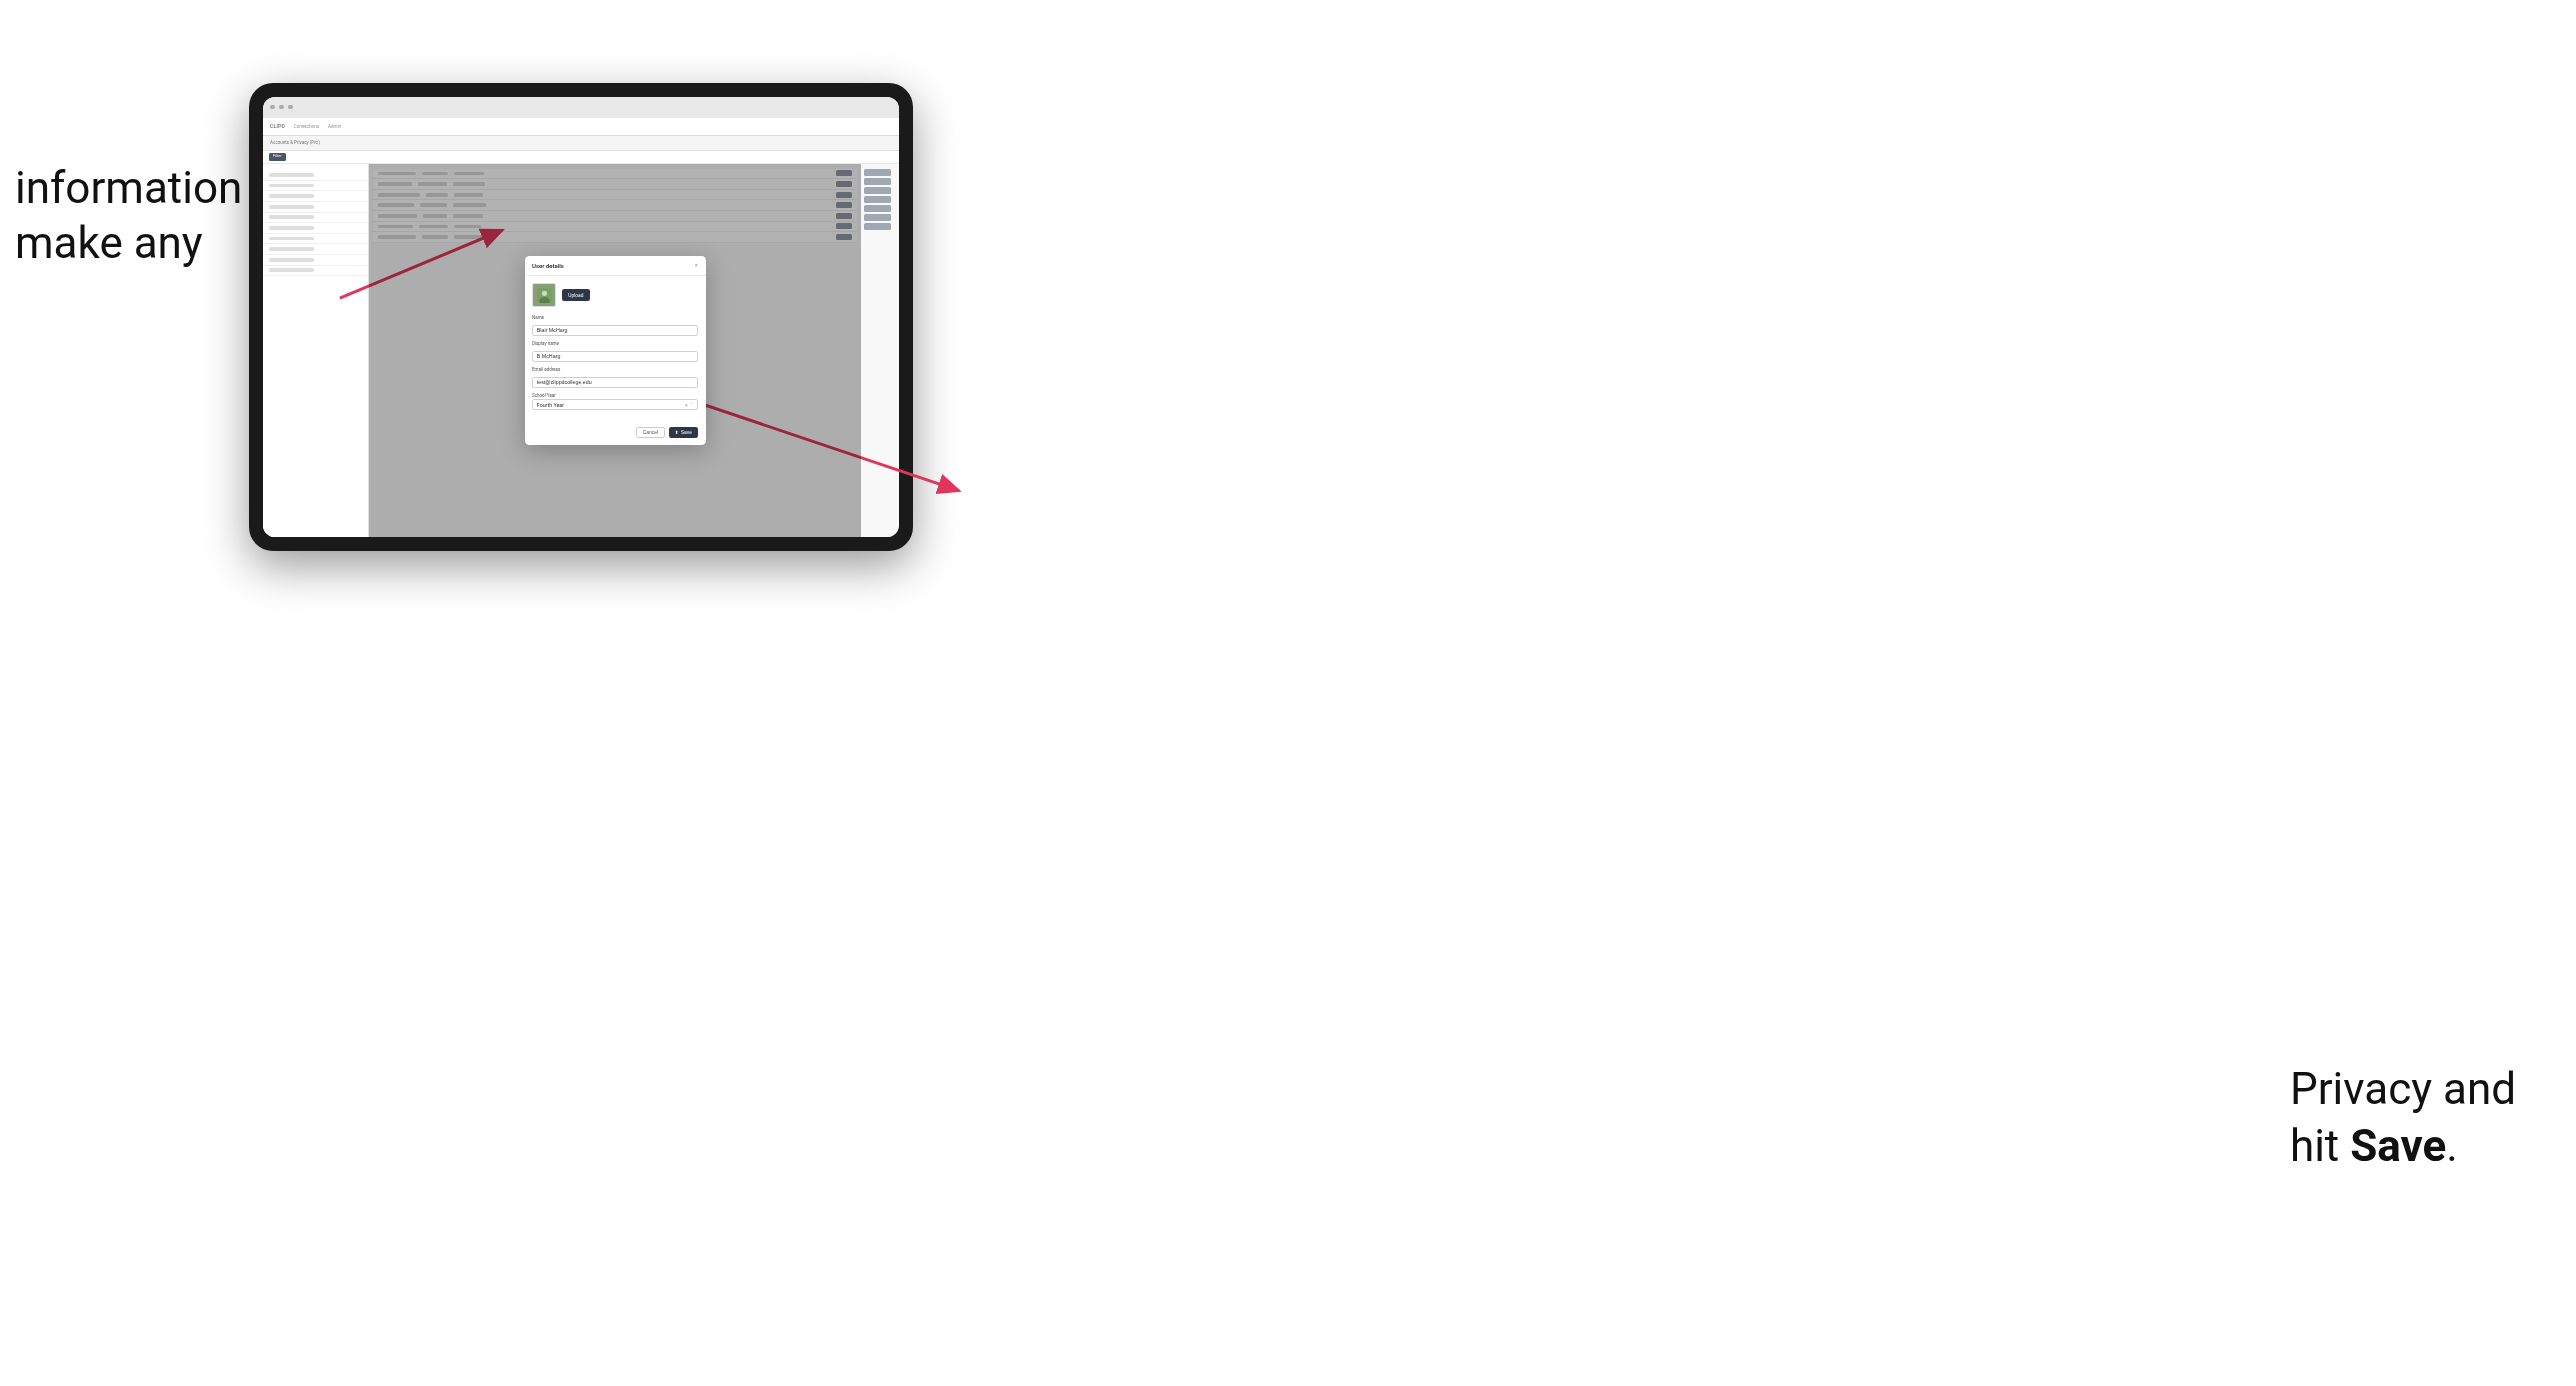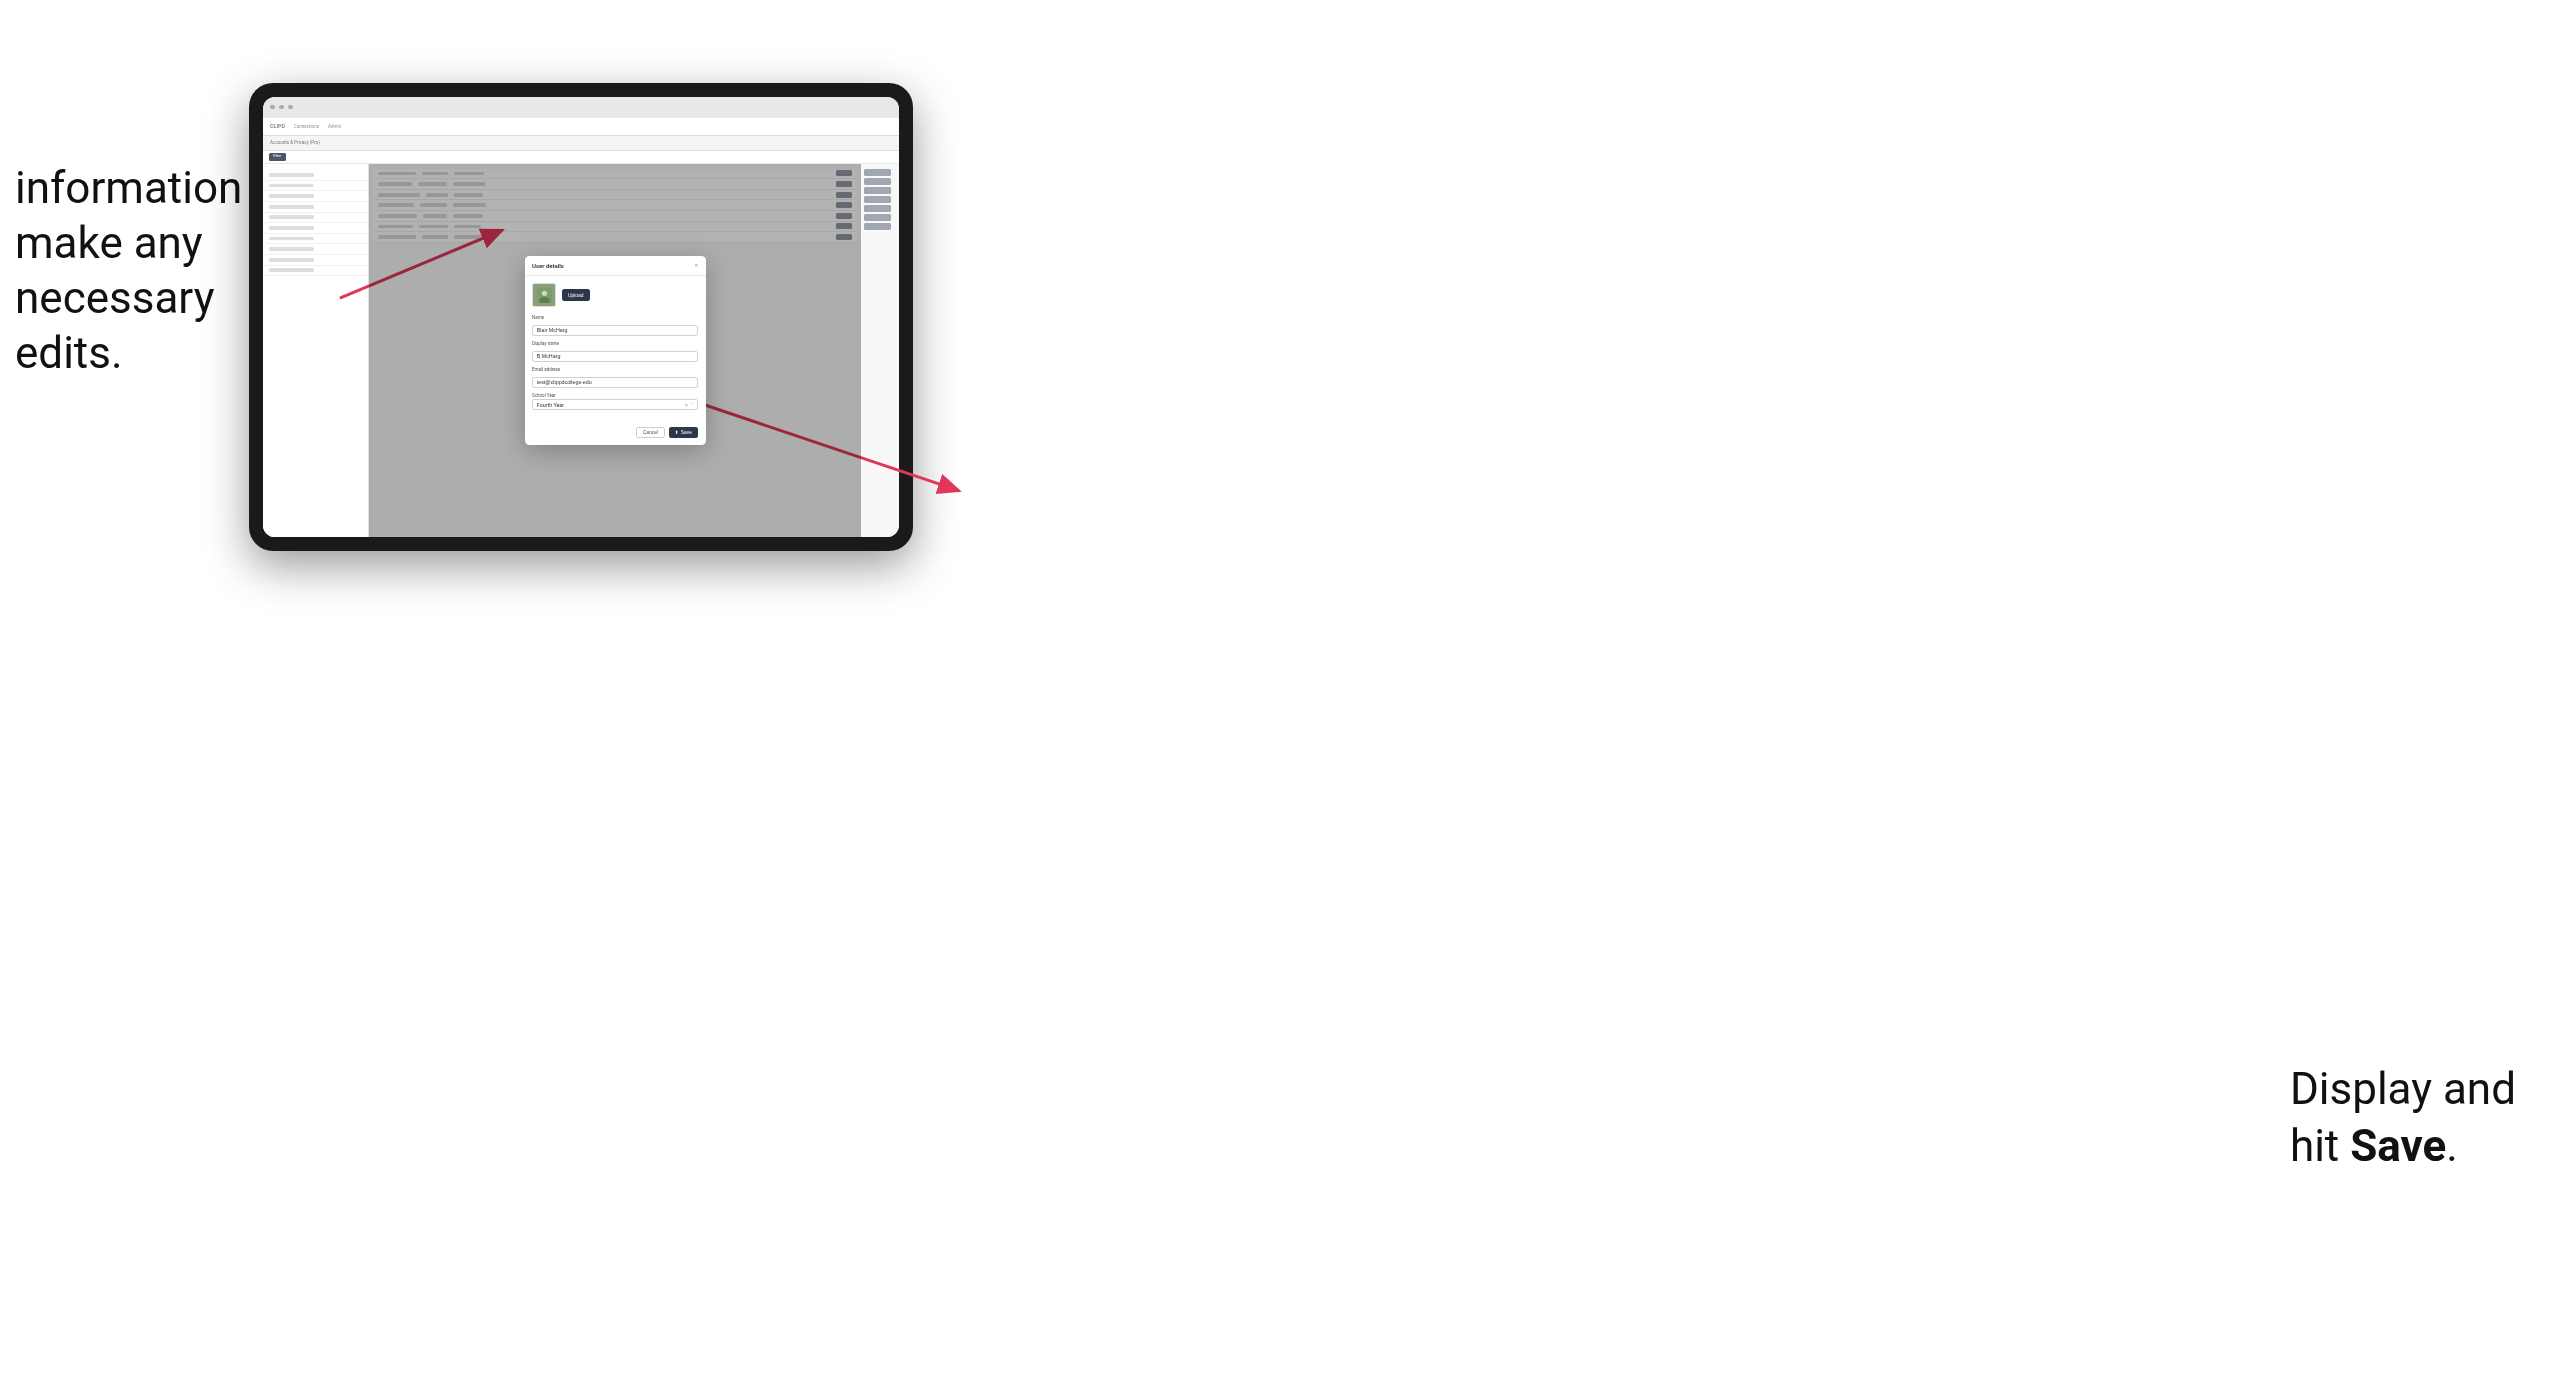--- a/index.html
+++ b/index.html
@@ -394,25 +394,24 @@
       pointer-events: none;
     }
   </style>
 </head>
 <body>
 
 <div class="annotation-left">
   <br>
   <span>information and</span><br>
   <span>make any</span><br>
-  <span>necessary edits.</span>
 </div>
 
 <div class="annotation-right">
-  <span>Display and</span><br>
+  <span>Privacy and</span><br>
   <span>hit </span><strong>Save</strong><span>.</span>
 </div>
 
 <div class="tablet-container">
   <div class="tablet-outer">
     <div class="tablet-screen">
 
       <div class="screen-header">
         <div class="screen-header-dot"></div>
         <div class="screen-header-dot"></div>

